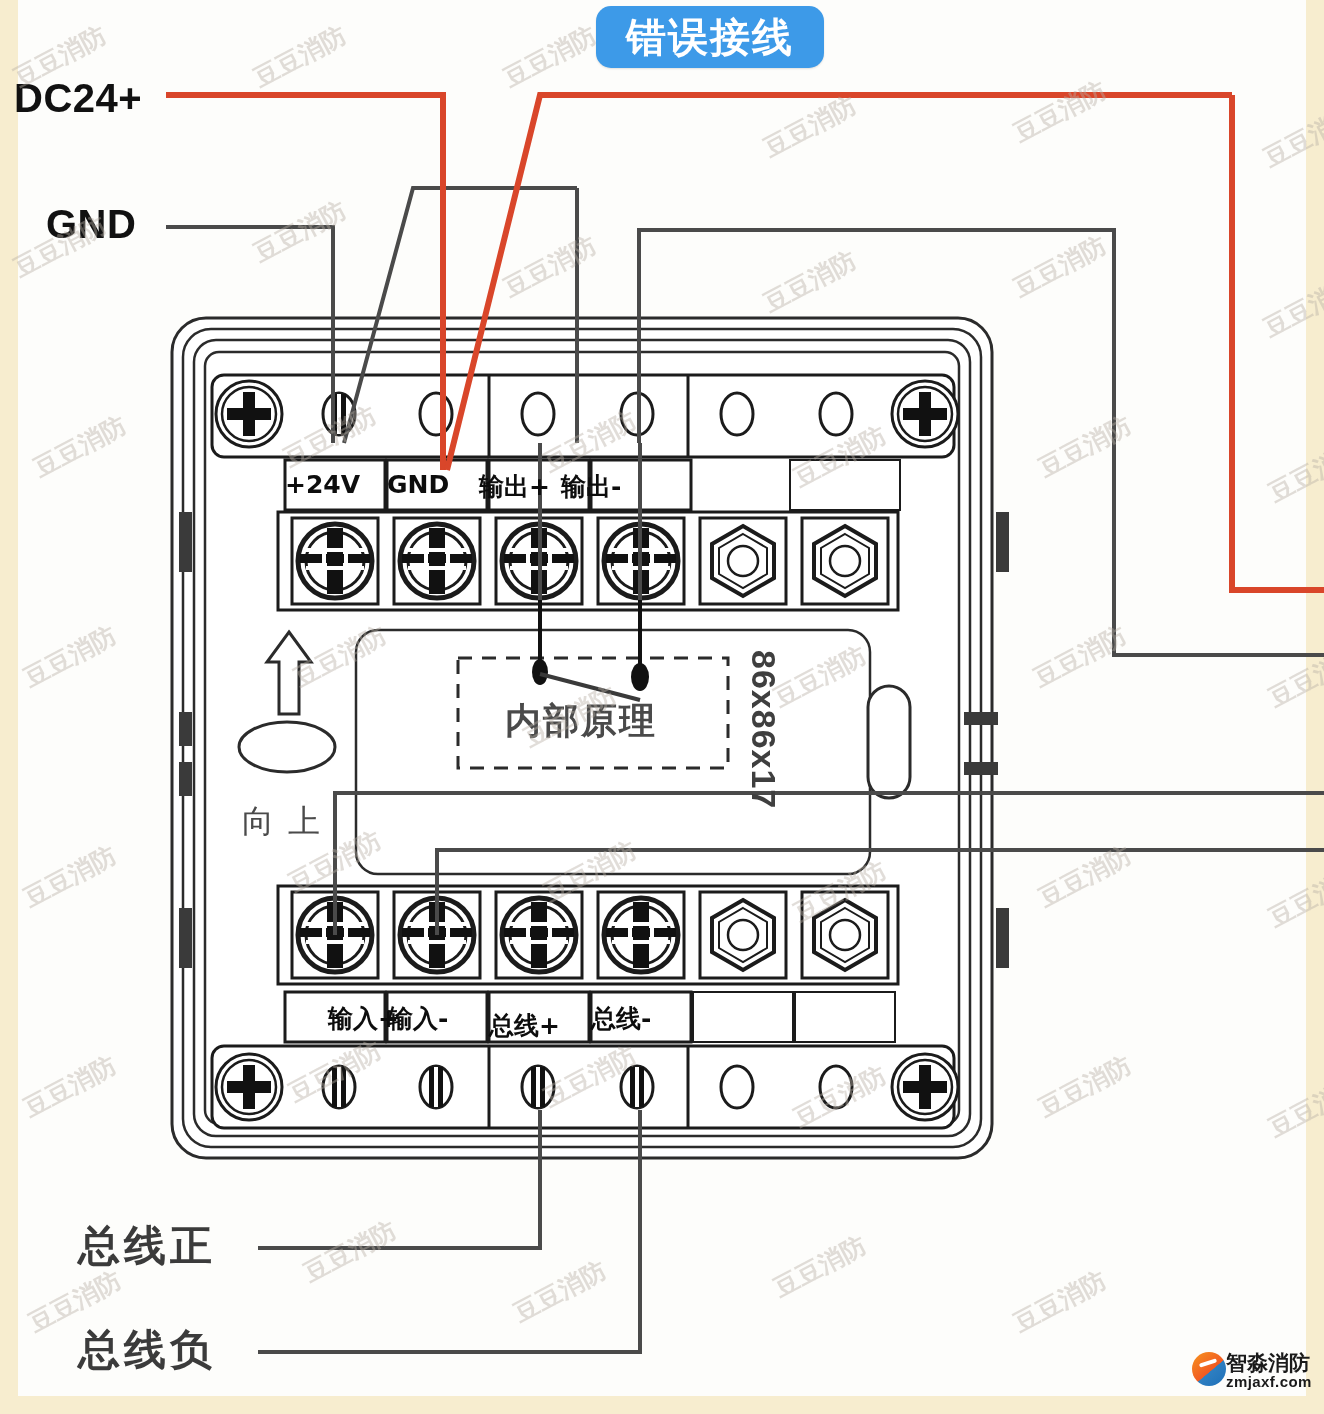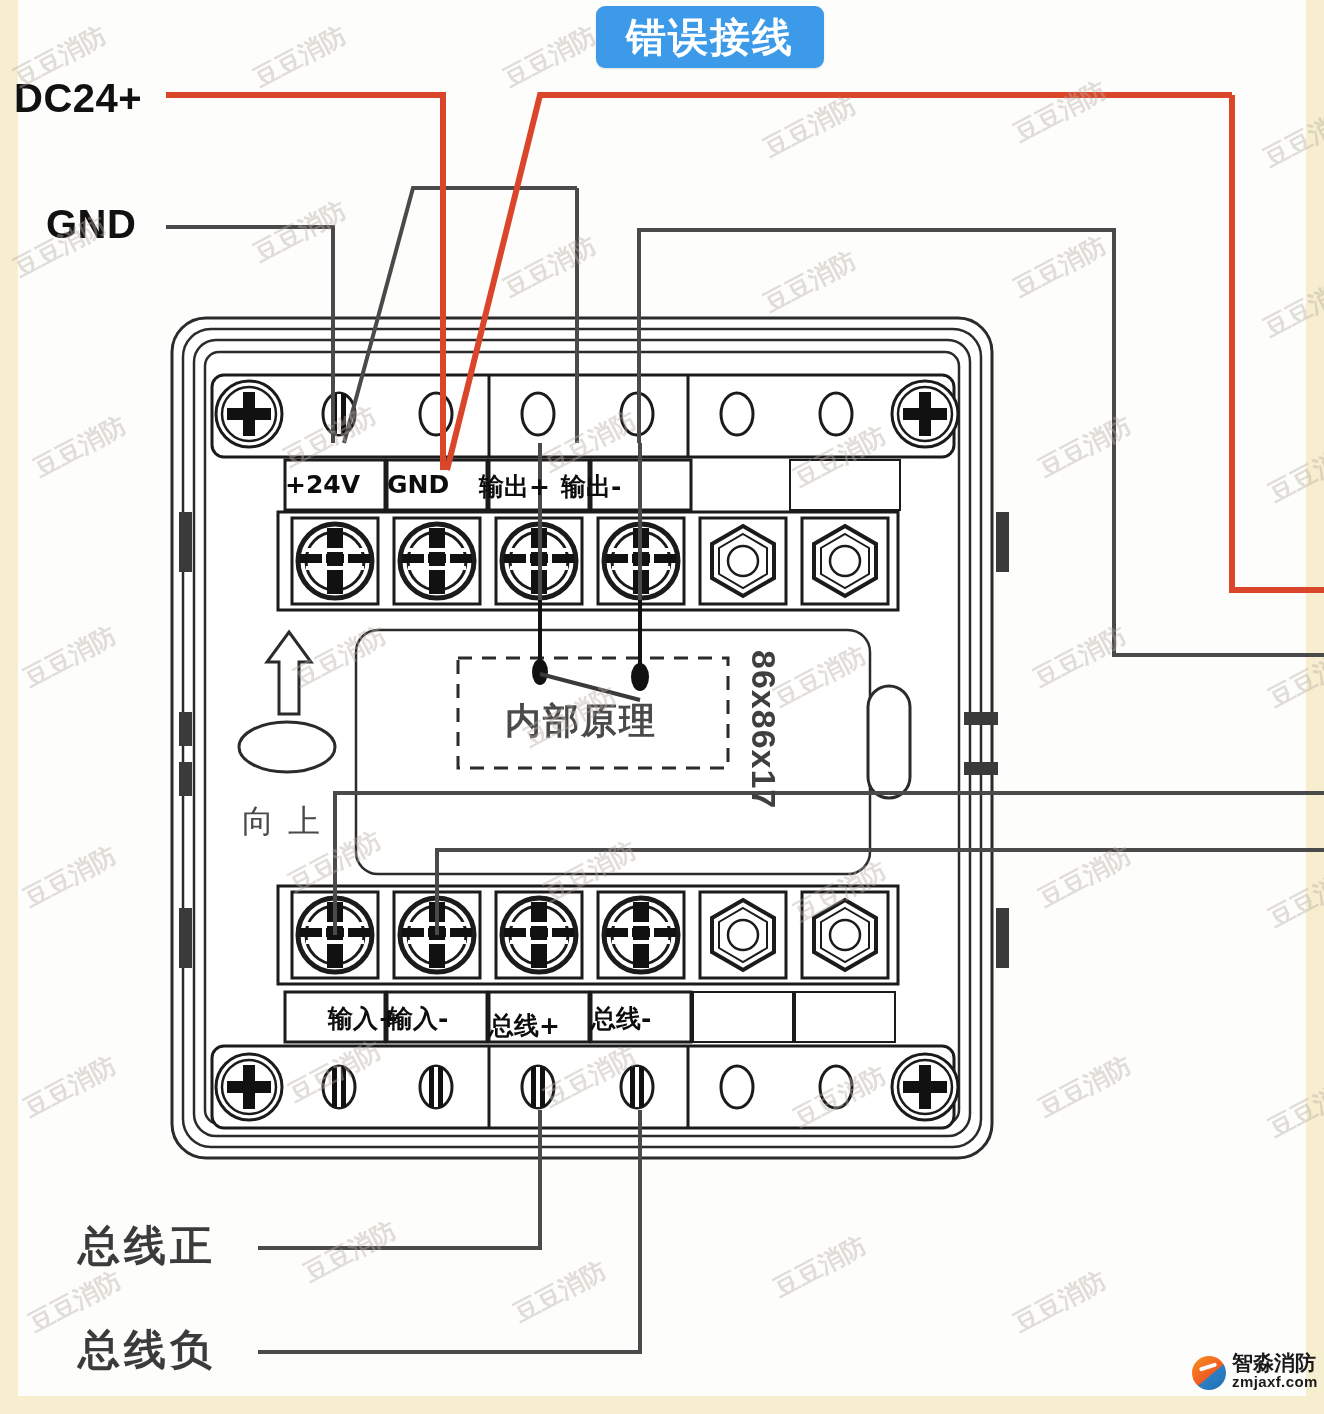--- a/index.html
+++ b/index.html
@@ -17,21 +17,21 @@
   }
   .bottom-band{
     position:absolute;left:0;top:1396px;width:1324px;height:18px;
     background:#f7edcf;
   }
   svg.layer{position:absolute;left:0;top:0;width:1324px;height:1414px;}
 
   
   .badge{
     position:absolute;left:596px;top:6px;width:228px;height:62px;
-    background:#3d9ae8;border-radius:9px;
+    background:#3d9ae8;border-radius:15px;
     display:flex;align-items:center;justify-content:center;
     box-shadow:0 1px 2px rgba(0,0,0,.12);
   }
   .badge span{
     color:#ffffff;font-size:40px;font-weight:bold;letter-spacing:2px;
     font-family:"DejaVu Sans","Liberation Sans",sans-serif;
   }
 
   
   .lbl{position:absolute;font-weight:bold;color:#111;white-space:nowrap;}
@@ -71,21 +71,21 @@
   .wm-wrap{position:absolute;inset:0;overflow:hidden;pointer-events:none;}
   .wm{
     position:absolute;font-size:25px;color:#b9b0a6;opacity:.42;
     transform:rotate(-28deg);white-space:nowrap;font-weight:bold;
     font-family:"DejaVu Sans","Liberation Sans",sans-serif;
   }
 
   
   .logo{
     position:absolute;left:1192px;top:1352px;
-    display:flex;align-items:flex-end;gap:6px;
+    display:flex;align-items:flex-start;
   }
   .logo-mark{
     width:34px;height:34px;border-radius:50%;
     background:linear-gradient(140deg,#f7941e 0%,#f15a22 55%,#2e7fc1 56%,#1d6fb8 100%);
     position:relative;flex:0 0 auto;
   }
   .logo-mark::after{
     content:"";position:absolute;left:7px;top:9px;width:18px;height:4px;
     background:#fff;border-radius:2px;transform:rotate(-18deg);
   }

